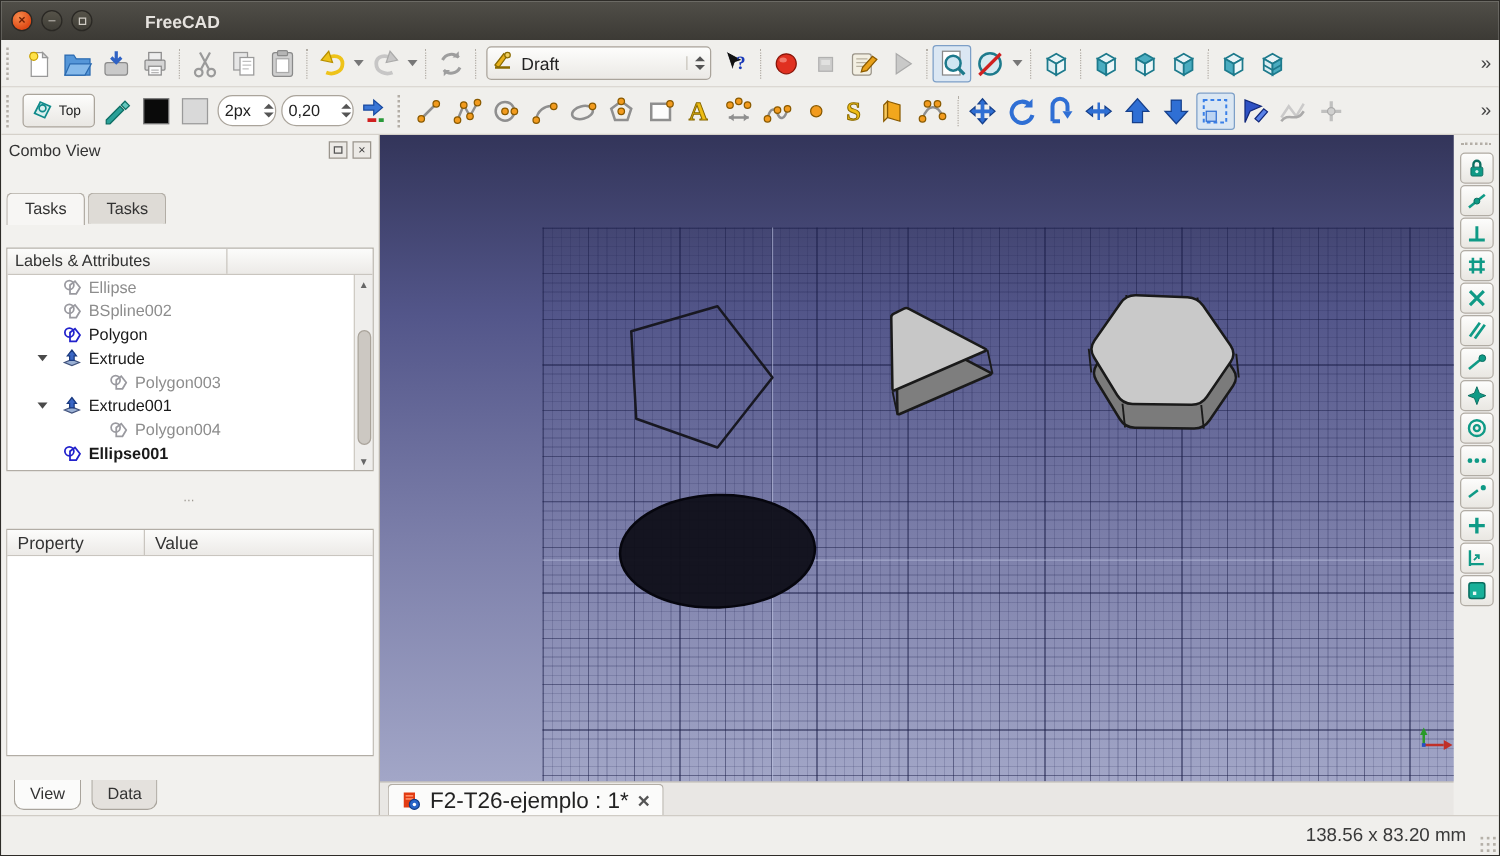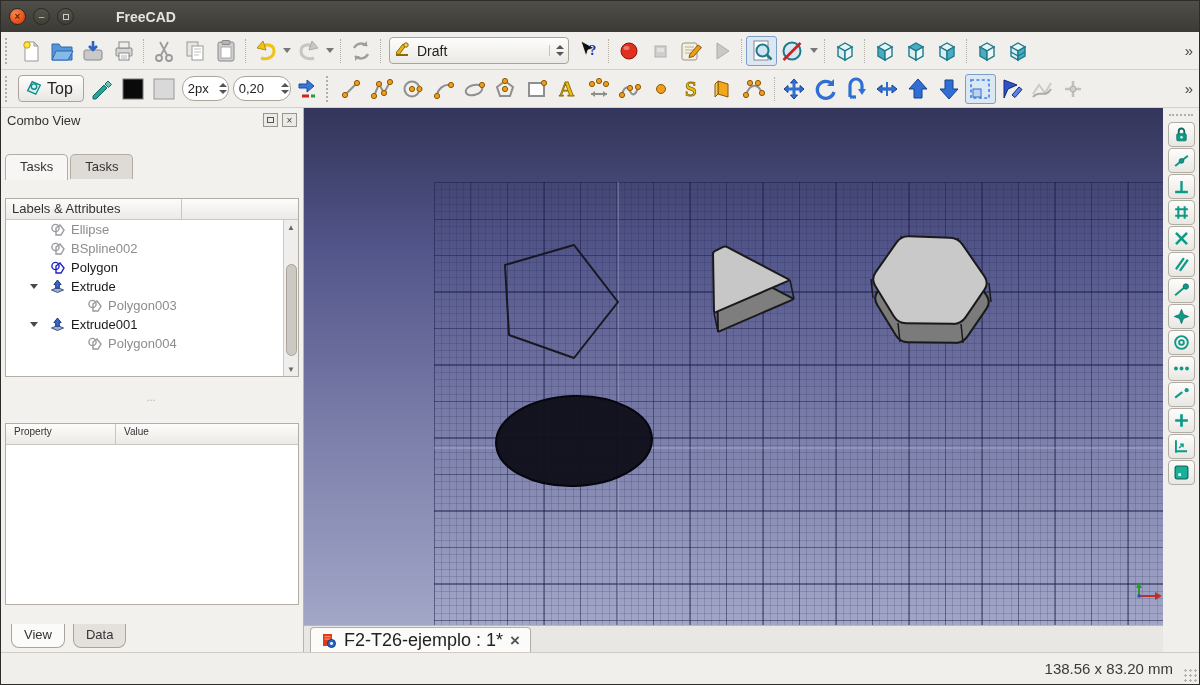--- a/index.html
+++ b/index.html
@@ -28,21 +28,21 @@
   .overflow { font-size:15px; color:#444; margin:0 4px 0 auto; flex:0 0 auto; }
   .wb-combo { height:27px; width:180px; border:1px solid #aaa49b; border-radius:4px; background:linear-gradient(#fdfdfc,#ebe9e5); display:flex; align-items:center; padding:0 4px; margin:0 4px; flex:0 0 auto; }
   .wb-combo svg { width:18px; height:18px; margin-right:5px; }
   .wb-combo .val { font-size:14px; color:#222; flex:1; }
   .spinners { display:flex; flex-direction:column; gap:3px; padding-left:6px; border-left:1px solid #c8c3bb; }
   .spinners i { width:0; height:0; border-left:4px solid transparent; border-right:4px solid transparent; }
   .spinners .up { border-bottom:4px solid #555; }
   .spinners .dn { border-top:4px solid #555; }
   .top-btn { height:27px; border:1px solid #aaa49b; border-radius:4px; background:linear-gradient(#fdfdfc,#e9e7e3); display:flex; align-items:center; padding:0 10px 0 6px; margin:0 3px; gap:4px; flex:0 0 auto; }
   .top-btn svg { width:18px; height:18px; }
-  .top-btn span { font-size:16px; color:#222; }
+  .top-btn span { font-size:11px; color:#222; }
   .spinfield { height:25px; border:1px solid #aaa49b; border-radius:12px; background:#fff; display:flex; align-items:center; padding:0 1px 0 5px; margin:0 2px; flex:0 0 auto; }
   .spinfield .val { font-size:13px; color:#222; }
   .spinfield .spinners { margin-left:4px; height:100%; justify-content:center; }
 
   
   .main { flex:1; display:flex; min-height:0; }
 
   
   .combo { width:303px; flex:0 0 303px; background:#f2f1ee; border-right:1px solid #b9b4ad; display:flex; flex-direction:column;gap:19px; }
   .combo-title { height:24px; display:flex; align-items:center; padding:0 6px; font-size:13px; color:#333; }
@@ -62,21 +62,21 @@
   .trow .exp { position:absolute; left:24px; width:0; height:0; border-left:4px solid transparent; border-right:4px solid transparent; border-top:5px solid #4a4a4a; }
   .trow .ticon { width:15px; height:15px; margin-right:6px; flex:0 0 auto; }
   .trow.lv1 { padding-left:44px; }
   .trow.lv2 { padding-left:81px; }
   .vscroll { position:absolute; top:21px; right:0; bottom:0; width:15px; background:#efeeec; border-left:1px solid #cfcbc4; display:flex; flex-direction:column; align-items:center; }
   .varrow { font-size:8px; color:#666; height:14px; display:flex; align-items:center; }
   .vthumb { width:11px; height:92px; background:#ccc8c2; border:1px solid #aaa49b; border-radius:6px; margin-top:30px; }
   .splitter { height:8px; display:flex; align-items:center; justify-content:center; color:#9a958d; font-size:9px; letter-spacing:2px; }
   .prop-table { flex:1; border:1px solid #b2ada5; margin:0 4px; background:#fff; display:flex; flex-direction:column; min-height:0; }
   .prop-head { height:21px; display:flex; background:linear-gradient(#fcfcfb,#eceae7); border-bottom:1px solid #c9c5bf; flex:0 0 21px; }
-  .ph-cell { padding:2px 8px; font-size:10px; color:#333; border-right:1px solid #c9c5bf; }
+  .ph-cell { padding:2px 8px; font-size:14px; color:#333; border-right:1px solid #c9c5bf; }
   .ph-cell.c1 { width:110px; }
   .ph-cell.c2 { flex:1; border-right:none; }
   .prop-body { flex:1; background:#fff; }
   .bottom-tabs { height:28px; display:flex; padding:0 10px; gap:8px; flex:0 0 28px; }
   .btab { padding:3px 12px 0; font-size:13px; color:#333; border:1px solid #a9a49c; border-top:none; border-radius:0 0 8px 8px; background:#e4e1dd; height:24px; }
   .btab.active { background:#fbfbfa; }
 
   
   .vp-col { flex:1; display:flex; flex-direction:column; min-width:0; }
   .viewport { position:relative; height:517px; flex:0 0 517px; background:linear-gradient(#33355a 0%, #53568a 28%, #7b7ea9 62%, #a2a6c7 100%); overflow:hidden; }
@@ -683,20 +683,27 @@
                 </svg></span>
               <span>Extrude001</span>
             </div>
             <div class="trow lv2 muted">
               <span class="ticon"><svg viewBox="0 0 15 15" fill="none" stroke="#9a9aa0" stroke-width="1.4">
                   <circle cx="5.5" cy="6" r="3.6"></circle>
                   <path d="M6 6l4-3 4 5-3 5H6z"></path>
                 </svg></span>
               <span>Polygon004</span>
             </div>
+            <div class="trow lv1 bold">
+              <span class="ticon"><svg viewBox="0 0 15 15" fill="none" stroke="#2222cc" stroke-width="1.4">
+                  <circle cx="5.5" cy="6" r="3.6"></circle>
+                  <path d="M6 6l4-3 4 5-3 5H6z"></path>
+                </svg></span>
+              <span>Ellipse001</span>
+            </div>
           </div>
         <div class="vscroll">
           <div class="varrow">▲</div>
           <div class="vthumb"></div>
           <div class="varrow" style="margin-top:auto">▼</div>
         </div>
       </div>
       <div class="splitter">⋯</div>
       <div class="prop-table">
         <div class="prop-head">

